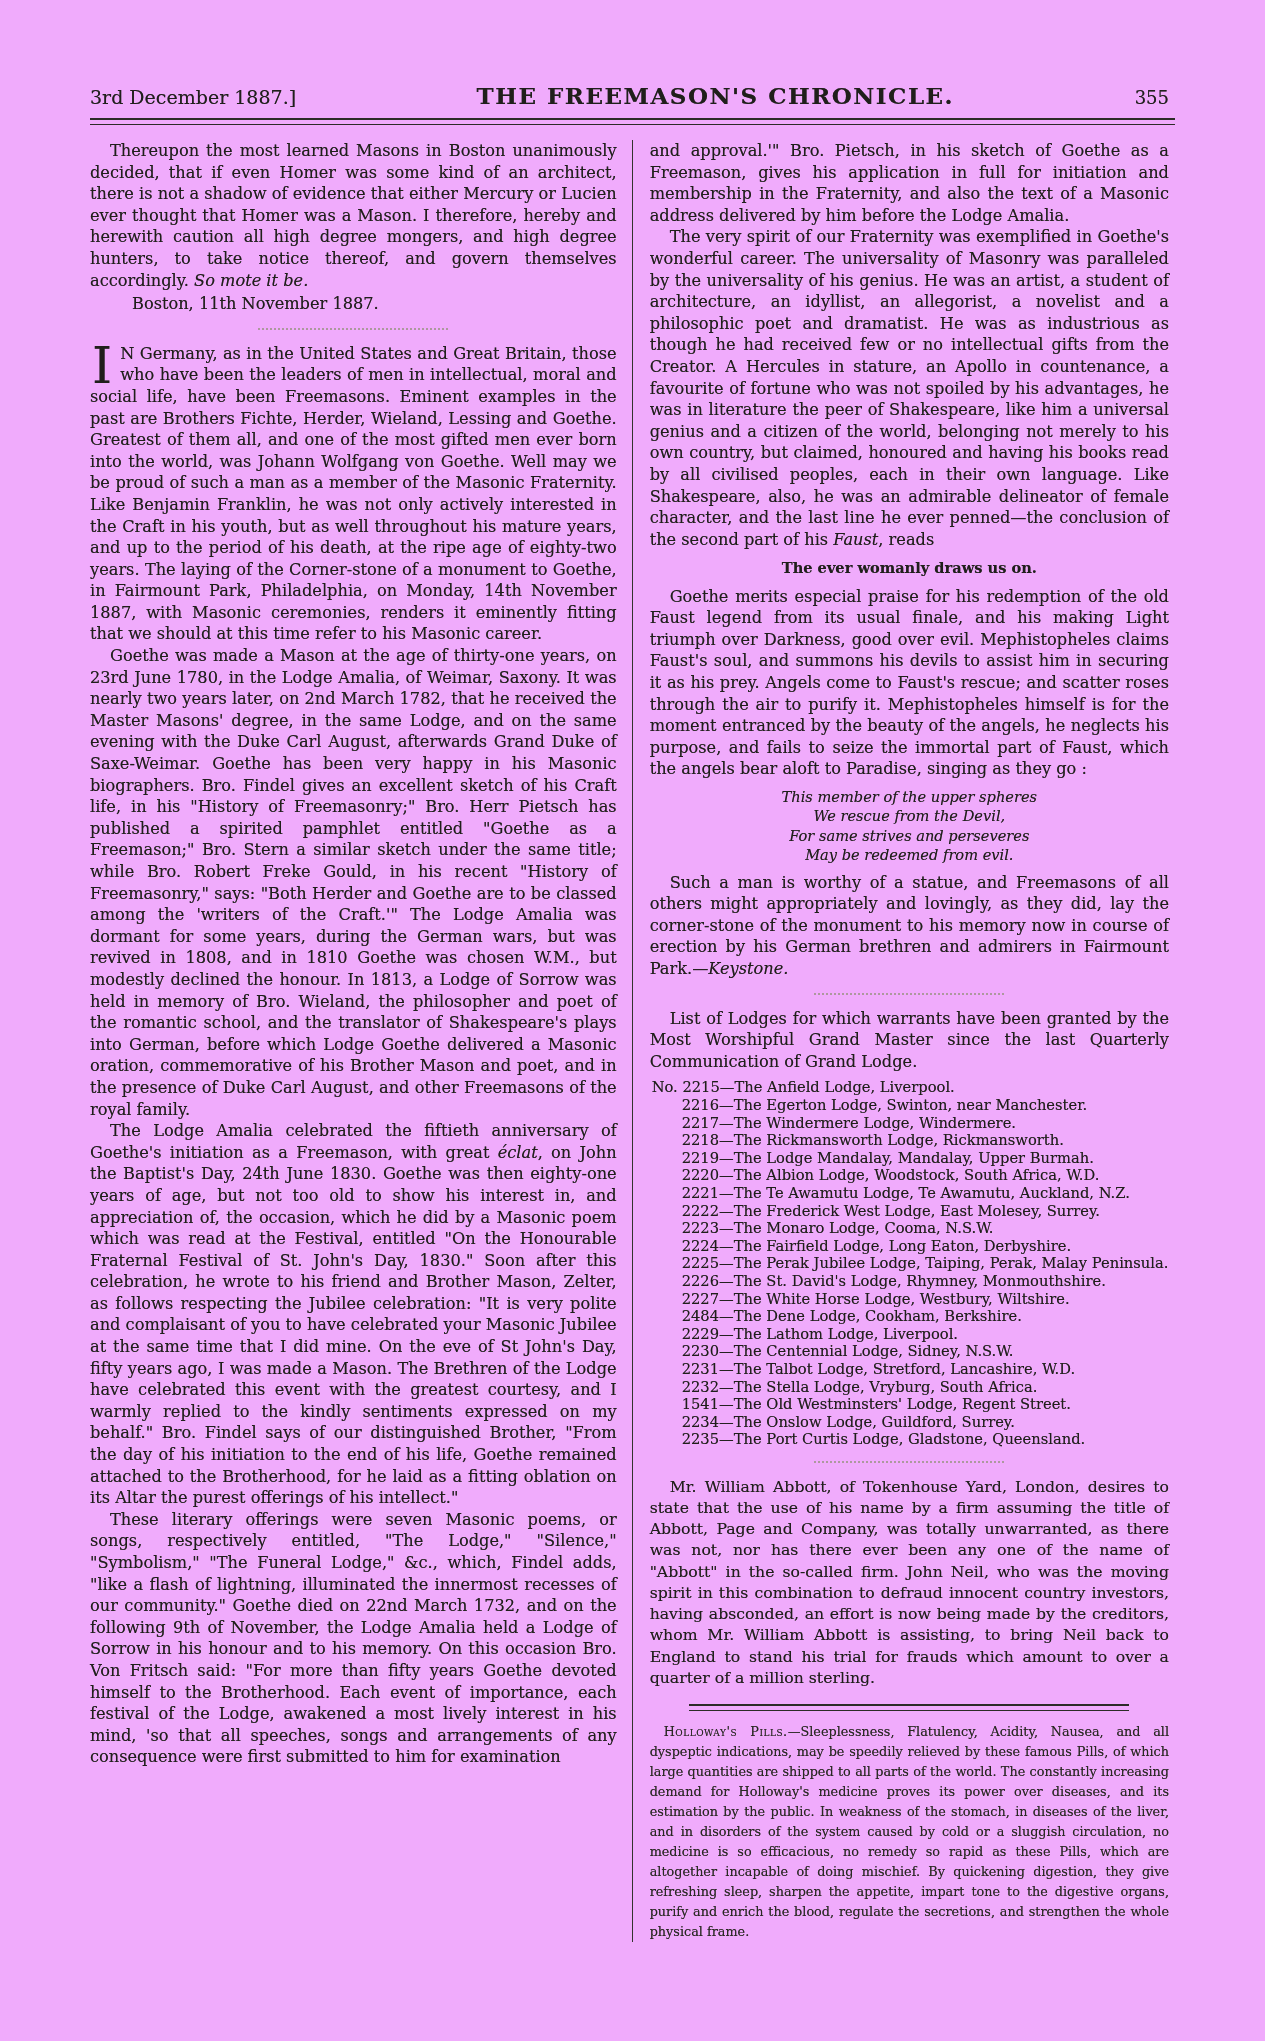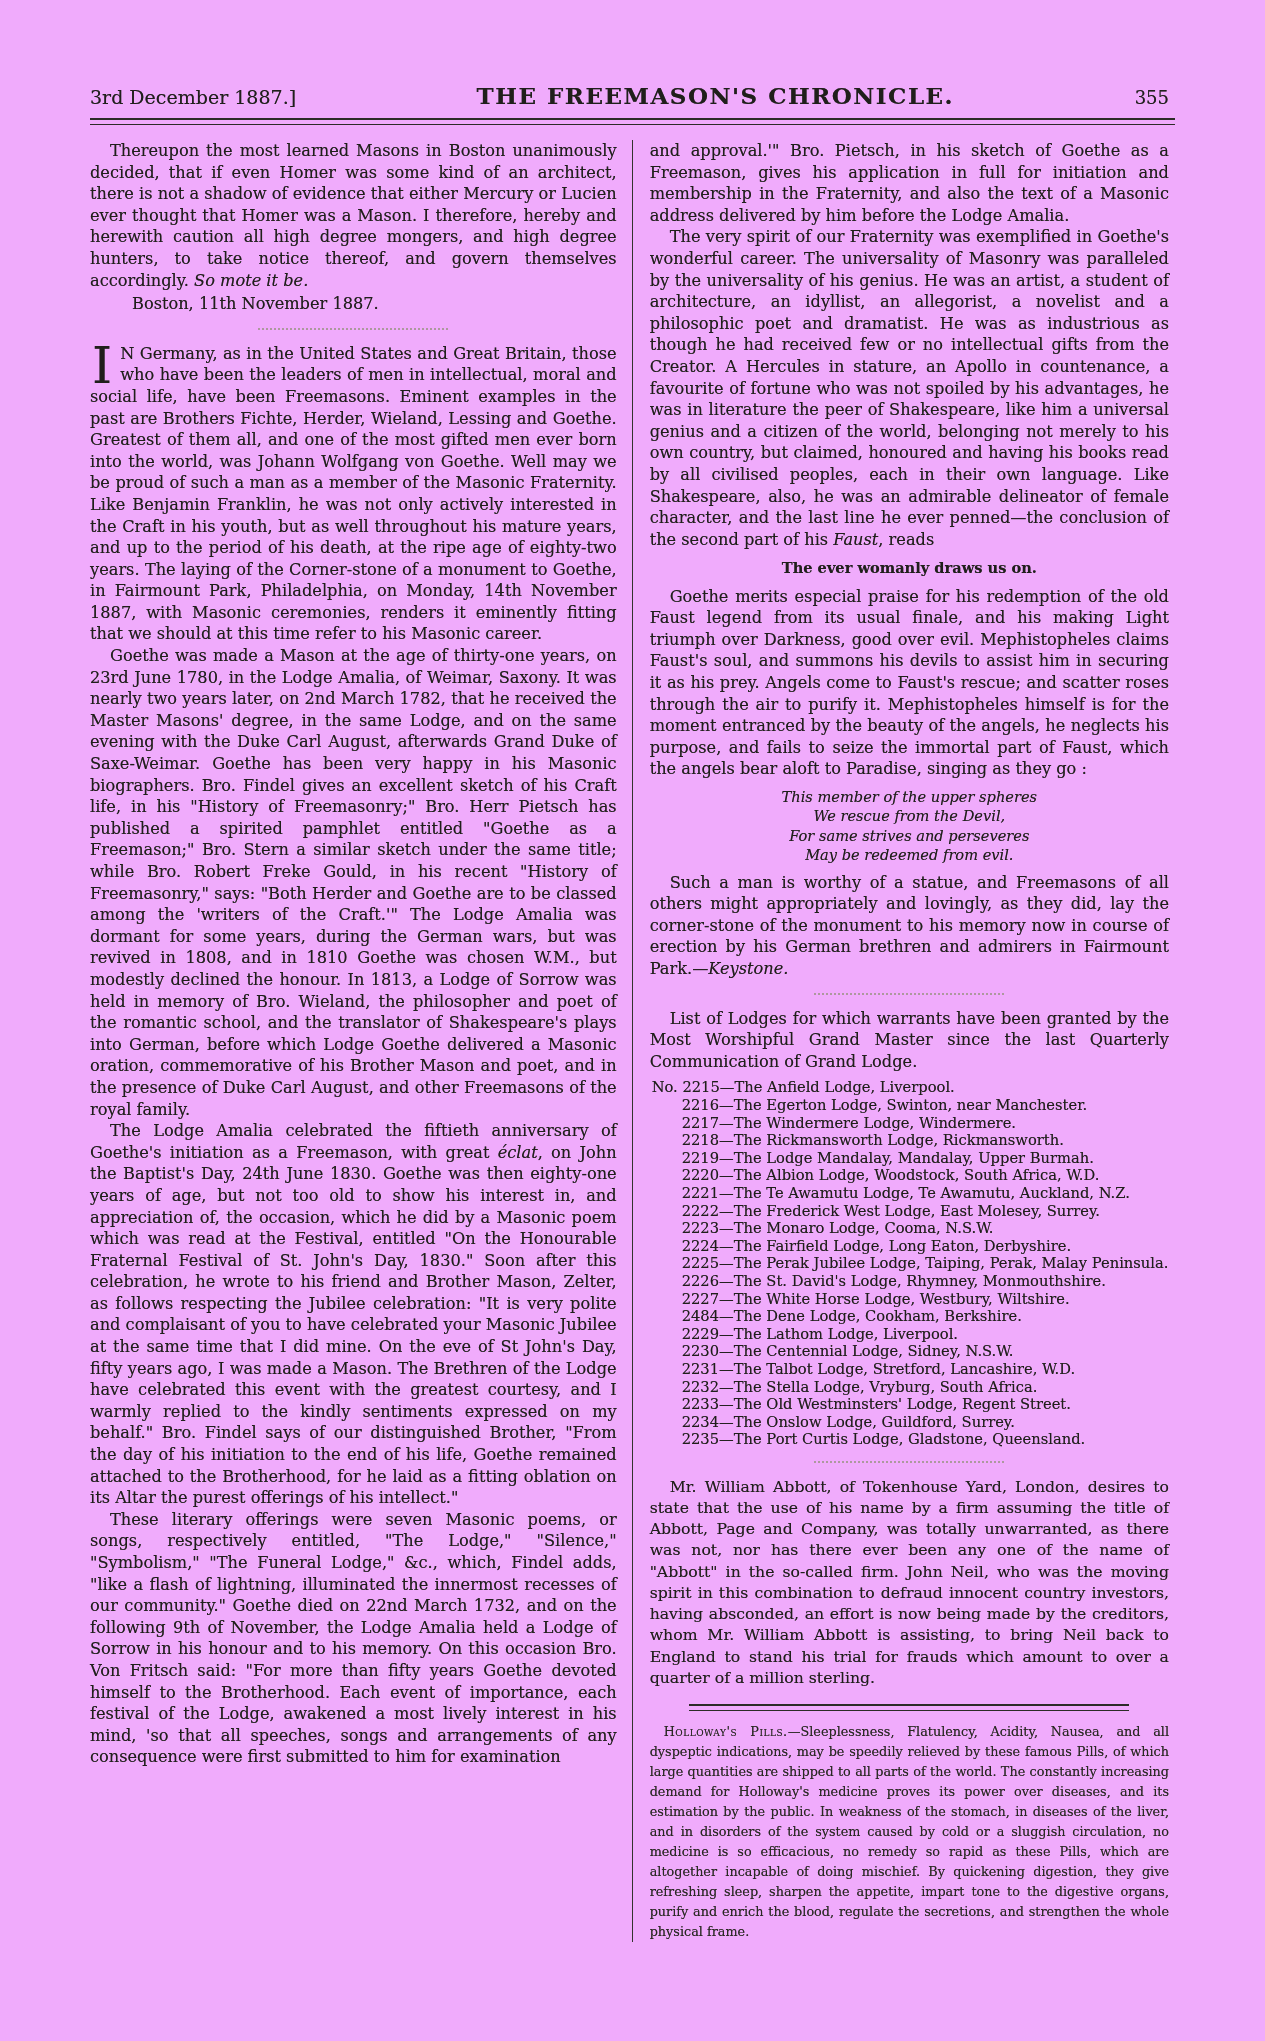--- a/index.html
+++ b/index.html
@@ -127,21 +127,21 @@
           <li class="lodge-item">2223—The Monaro Lodge, Cooma, N.S.W.</li>
           <li class="lodge-item">2224—The Fairfield Lodge, Long Eaton, Derbyshire.</li>
           <li class="lodge-item">2225—The Perak Jubilee Lodge, Taiping, Perak, Malay Peninsula.</li>
           <li class="lodge-item">2226—The St. David's Lodge, Rhymney, Monmouthshire.</li>
           <li class="lodge-item">2227—The White Horse Lodge, Westbury, Wiltshire.</li>
           <li class="lodge-item">2484—The Dene Lodge, Cookham, Berkshire.</li>
           <li class="lodge-item">2229—The Lathom Lodge, Liverpool.</li>
           <li class="lodge-item">2230—The Centennial Lodge, Sidney, N.S.W.</li>
           <li class="lodge-item">2231—The Talbot Lodge, Stretford, Lancashire, W.D.</li>
           <li class="lodge-item">2232—The Stella Lodge, Vryburg, South Africa.</li>
-          <li class="lodge-item">2233—The Old Westminsters' Lodge, Regent Street.</li>
+          <li class="lodge-item">1541—The Old Westminsters' Lodge, Regent Street.</li>
           <li class="lodge-item">2234—The Onslow Lodge, Guildford, Surrey.</li>
           <li class="lodge-item">2235—The Port Curtis Lodge, Gladstone, Queensland.</li>
         </ul>
 
       <div class="sep-faint"></div>
 
       <p class="body-par notice">Mr. William Abbott, of Tokenhouse Yard, London, desires to state that the use of his name by a firm assuming the title of Abbott, Page and Company, was totally unwarranted, as there was not, nor has there ever been any one of the name of "Abbott" in the so-called firm. John Neil, who was the moving spirit in this combination to defraud innocent country investors, having absconded, an effort is now being made by the creditors, whom Mr. William Abbott is assisting, to bring Neil back to England to stand his trial for frauds which amount to over a quarter of a million sterling.</p>
 
       <div class="rule-double"></div>
 

